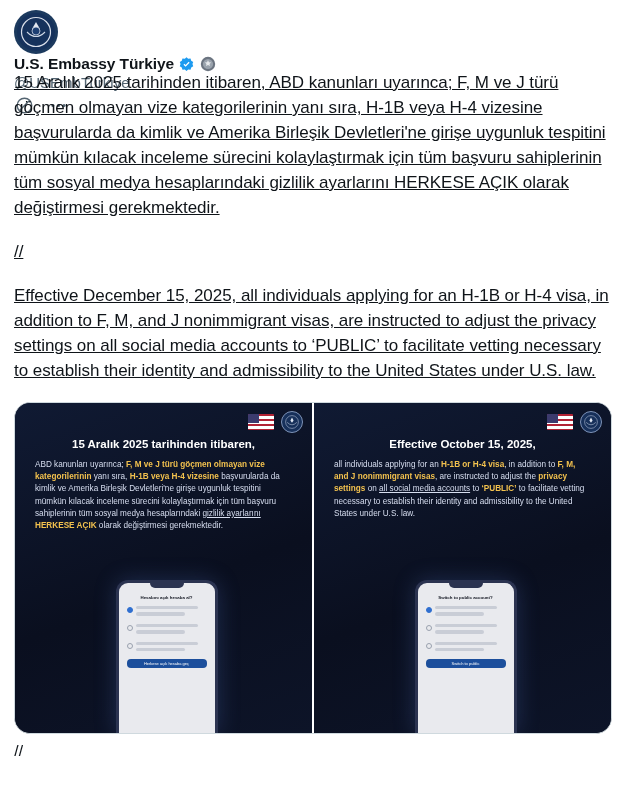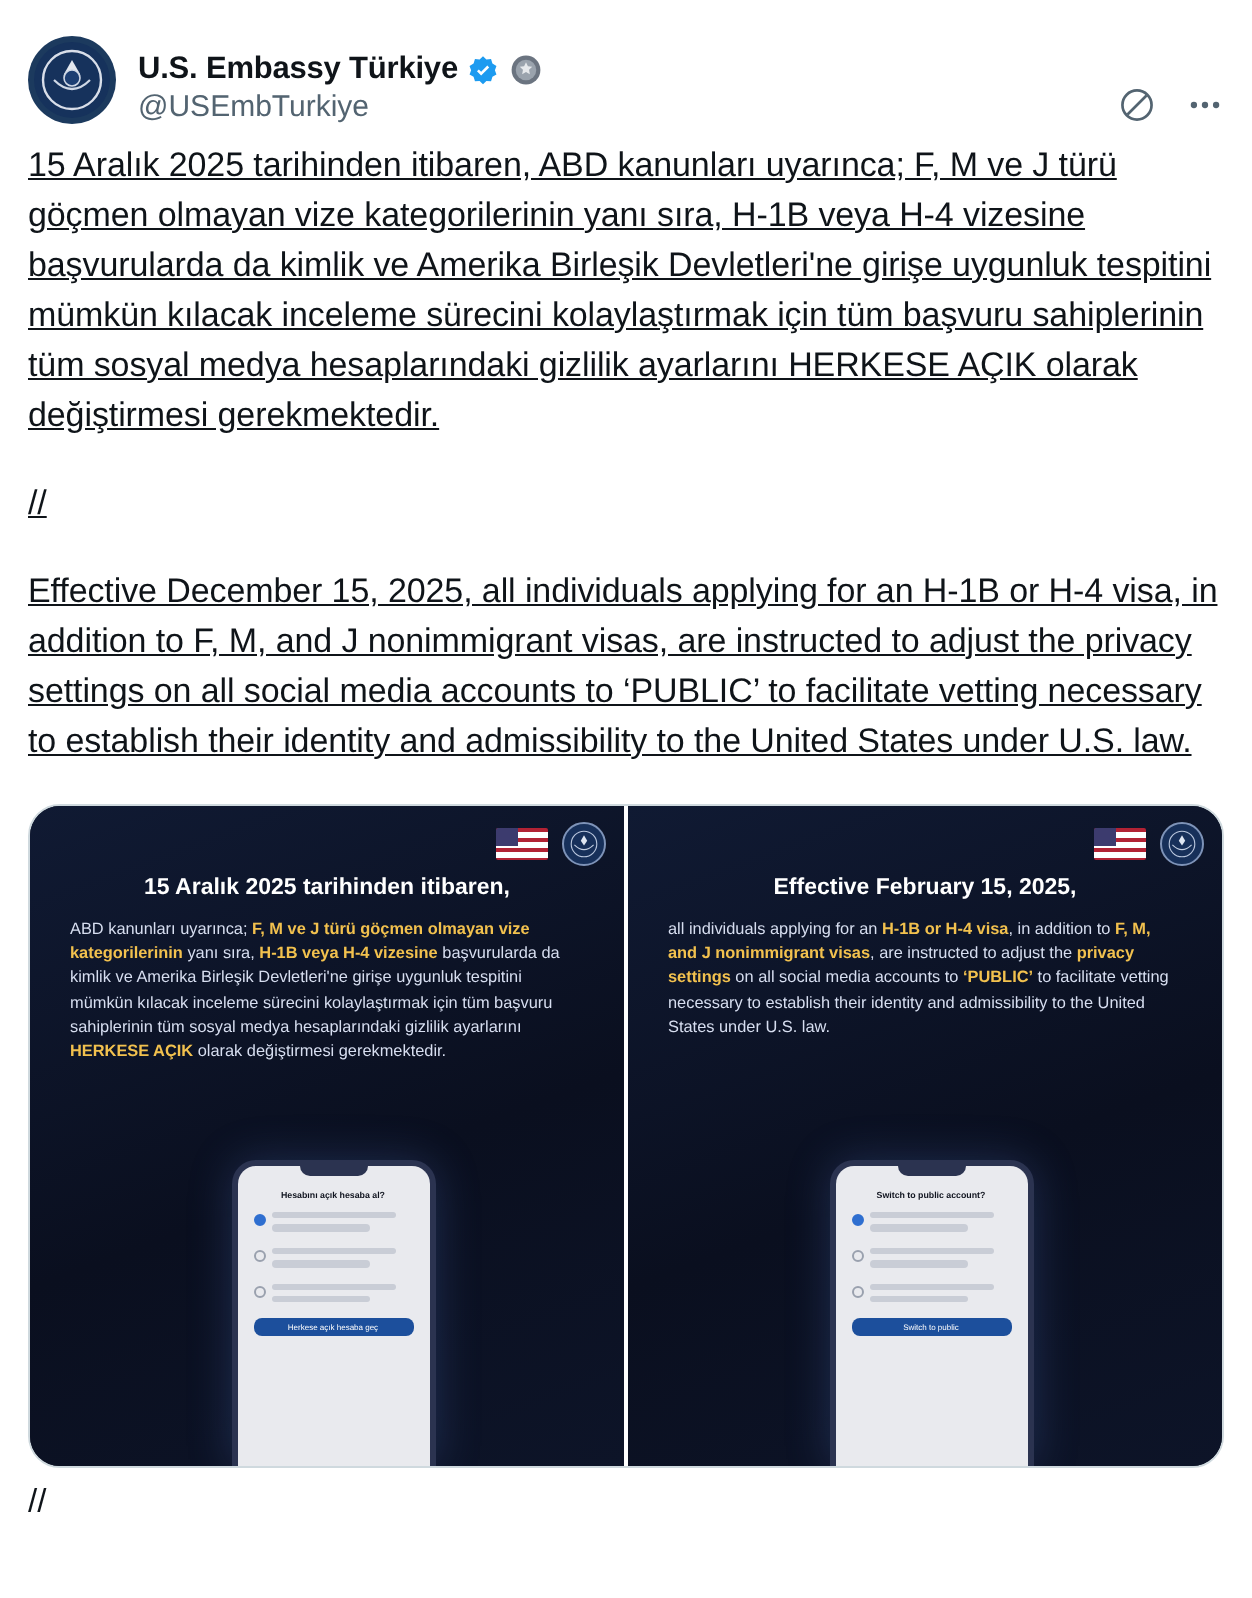--- a/index.html
+++ b/index.html
@@ -14,22 +14,23 @@
     color: #0f1419;
     overflow: hidden;
   }
   .tweet {
     width: 626px;
     box-sizing: border-box;
     padding: 10px 14px 0 14px;
   }
   .tweet-header {
     display: flex;
-    align-items: flex-end;
+    align-items: flex-start;
     height: 52px;
+    flex-direction: column;
   }
   .avatar {
     width: 44px;
     height: 44px;
     border-radius: 50%;
     background: #1c3a5e;
     flex: 0 0 44px;
     margin-right: 11px;
     position: relative;
     overflow: hidden;
@@ -171,21 +172,21 @@
     margin-top: 34px;
     line-height: 15px;
   }
   .card-text {
     color: #d7def0;
     font-size: 8.2px;
     line-height: 12.2px;
     padding: 7px 20px 0 20px;
   }
   .card-text .hl { color: #f2c14e; font-weight: bold; }
-  .card-text .u { }
+  .card-text .u { text-decoration: underline; }
   .phone-wrap {
     position: absolute;
     bottom: 0;
     left: 50%;
     transform: translateX(-50%);
     width: 96px;
   }
   .phone {
     width: 96px;
     height: 150px;
@@ -392,21 +393,21 @@
           <div class="canton"></div>
         </div>
         <div class="seal">
           <svg width="16" height="16" viewBox="0 0 20 20" aria-hidden="true">
             <circle cx="10" cy="10" r="8" fill="#17305a" stroke="#b9c6dd" stroke-width="0.7"></circle>
             <path d="M10 4.5l2 3.5-2 3-2-3z" fill="#dfe6f2"></path>
             <path d="M4 10.5q6 6 12 0" fill="none" stroke="#c2cee1" stroke-width="0.7"></path>
           </svg>
         </div>
       </div>
-      <div class="card-title">Effective February 15, 2025,</div>
+      <div class="card-title">Effective October 15, 2025,</div>
       <div class="card-text">
         <span>all individuals applying for an </span><span class="hl">H-1B or H-4 visa</span><span>, in addition to </span><span class="hl">F, M, and J nonimmigrant visas</span><span>, are instructed to adjust the </span><span class="hl">privacy settings</span><span> on </span><span class="u">all social media accounts</span><span> to </span><span class="hl">‘PUBLIC’</span><span> to facilitate vetting necessary to establish their identity and admissibility to the United States under U.S. law.</span>
       </div>
       <div class="phone-wrap">
         <div class="phone">
           <div class="phone-notch"></div>
           <div class="phone-head">Switch to public account?</div>
           <div class="phone-lines">
             <div class="phone-row">
               <div class="phone-dot on"></div>

